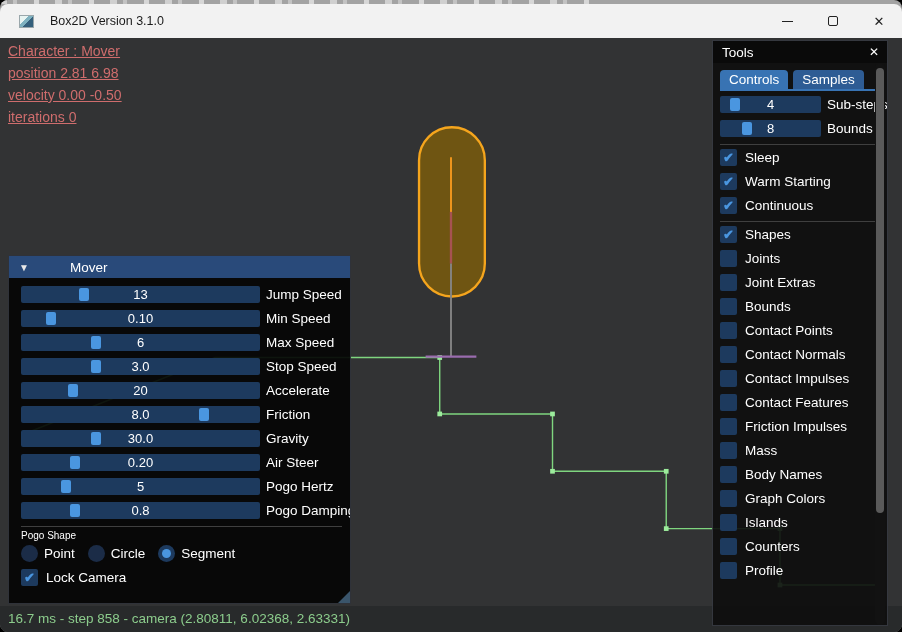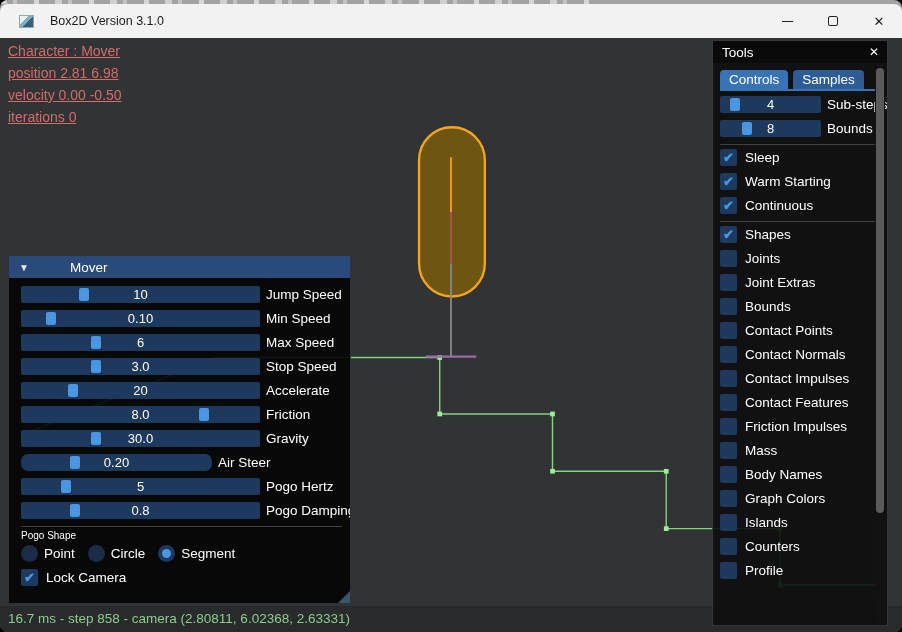--- a/index.html
+++ b/index.html
@@ -243,21 +243,21 @@
     <div class="panel mover">
       <div class="panel-header hdr-blue">
         <span class="collapse-arrow">▼</span>
         <span class="hdr-title">Mover</span>
       </div>
       <div class="mover-body">
         <div>
             <div class="slider-row">
               <div class="track" style="width: 239px;">
                 <div class="grab" style="left: 58.25px;"></div>
-                <span class="slider-value">10</span>
+                <span class="slider-value">13</span>
               </div>
               <span class="row-label">Jump Speed</span>
             </div>
             <div class="slider-row">
               <div class="track" style="width: 239px;">
                 <div class="grab" style="left: 24.5px;"></div>
                 <span class="slider-value">0.10</span>
               </div>
               <span class="row-label">Min Speed</span>
             </div>
@@ -290,21 +290,21 @@
               <span class="row-label">Friction</span>
             </div>
             <div class="slider-row">
               <div class="track" style="width: 239px;">
                 <div class="grab" style="left: 69.5px;"></div>
                 <span class="slider-value">30.0</span>
               </div>
               <span class="row-label">Gravity</span>
             </div>
             <div class="slider-row">
-              <div class="track" style="width: 191px; border-radius: 7px;">
+              <div class="track" style="width: 239px;">
                 <div class="grab" style="left: 49.25px;"></div>
                 <span class="slider-value">0.20</span>
               </div>
               <span class="row-label">Air Steer</span>
             </div>
             <div class="slider-row">
               <div class="track" style="width: 239px;">
                 <div class="grab" style="left: 40.25px;"></div>
                 <span class="slider-value">5</span>
               </div>

